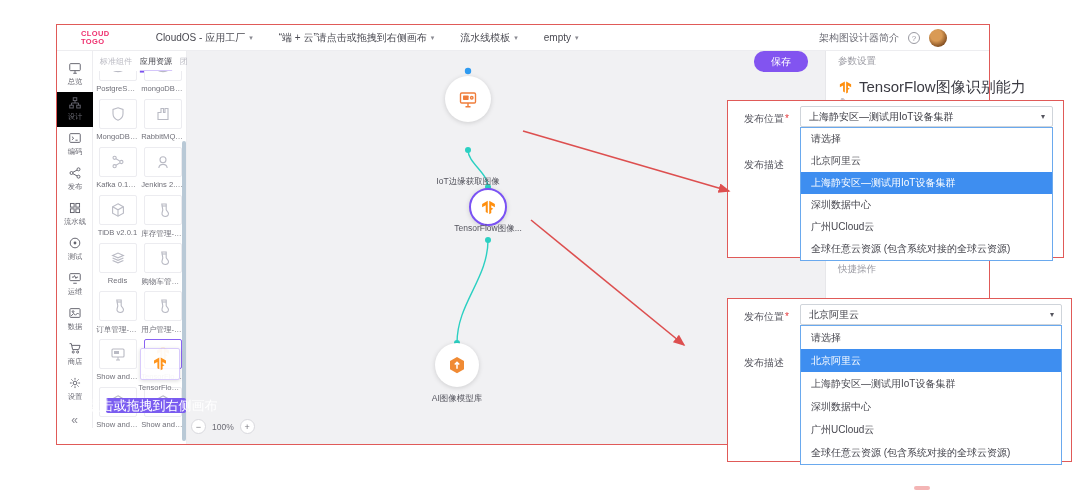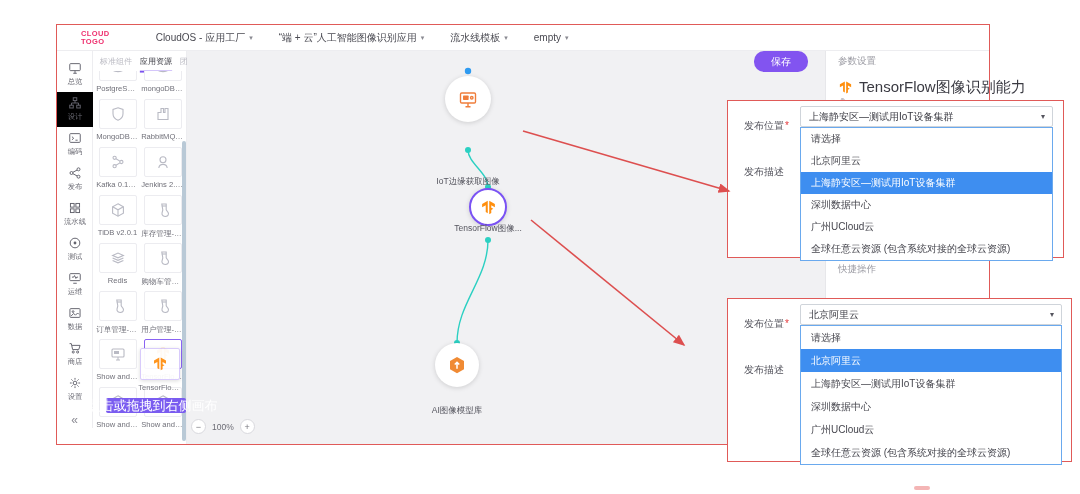--- a/index.html
+++ b/index.html
@@ -85,21 +85,21 @@
   .ghost .tile { width:40px; height:32px; border-color:#d6c9fb; box-shadow:0 1px 4px rgba(0,0,0,.15); margin:0 auto;}
   .ghost .tlabel { width:46px; }
   .drag-tooltip { position:absolute; left:106px; top:398px; width:80px; height:15px; background:#7a5cf0;
                   color:#fff; font-size:13px; border-radius:2px; display:flex; align-items:center;
                   justify-content:center; white-space:nowrap; z-index:4; }
 
   
   .ovl { position:absolute; background:#fff; border:1px solid #e05a58; z-index:5; }
   .ovl-1 { left:727px; top:100px; width:337px; height:158px; }
   .ovl-2 { left:727px; top:298px; width:345px; height:164px; }
-  .f-label { position:absolute; left:16px; font-size:10px; color:#55555e;margin-top:7px; }
+  .f-label { position:absolute; left:16px; font-size:10px; color:#55555e; }
   .req { color:#e4393c; margin-left:1px; }
   .select { position:absolute; left:72px; top:5px; height:21px; border:1px solid #cfd4da; border-radius:2px;
             background:#fff; display:flex; align-items:center; cursor:pointer; }
   .ovl-1 .select { width:253px; } .ovl-2 .select { width:262px; }
   .select .val { flex:1; font-size:10px; color:#3a3a42; padding-left:8px; white-space:nowrap;
                  overflow:hidden; text-overflow:ellipsis; }
   .select .caret { font-size:8px; color:#55555e; padding:0 7px; }
   .optlist { position:absolute; left:72px; top:26px; background:#fff; border:1px solid #6aa9ee; }
   .ovl-1 .optlist { width:253px; } .ovl-2 .optlist { width:262px; }
   .opt { font-size:10px; color:#46464e; padding-left:10px; display:flex; align-items:center;
@@ -278,32 +278,37 @@
       <div class="logo">
         <div>CLOUD</div>
         <div>TOGO</div>
       </div>
       <div class="menus" id="topbar-menus">
           <div class="menu">
       <span class="menu-label">CloudOS - 应用工厂</span>
       <span class="caret">▾</span>
     </div>
           <div class="menu">
-      <span class="menu-label">“端 + 云”人工智能图像识别应用</span>
+      <span class="menu-label">“端 + 云”请点击或拖拽到右侧画布</span>
       <span class="caret">▾</span>
     </div>
           <div class="menu">
       <span class="menu-label">流水线模板</span>
       <span class="caret">▾</span>
     </div>
           <div class="menu">
       <span class="menu-label">empty</span>
       <span class="caret">▾</span>
     </div>
         </div>
+      <div class="top-right">
+        <span class="intro-link">架构图设计器简介</span>
+        <span class="help">?</span>
+        <span class="avatar"></span>
+      </div>
     </div>
 
     <div class="rail" id="nav-rail">
         <div class="nav-item">
       <svg class="nicon">
             <use href="#overview-icon"></use>
           </svg>
       <span class="nlabel">总览</span>
     </div>
         <div class="nav-item active">
@@ -527,21 +532,21 @@
             <use href="#tensorflow-icon"></use>
           </svg>
       </div>
       <div class="node-label" style="left:253px;top:172px;">TensorFlow图像...</div>
 
       <div class="node" style="left:248px;top:292px;width:44px;height:44px;">
         <svg class="ticon" style="width:20px;height:20px;color:#f08a33">
             <use href="#ai-hexagon-icon"></use>
           </svg>
       </div>
-      <div class="node-label" style="left:222px;top:342px;margin-top:12px;">AI图像模型库</div>
+      <div class="node-label" style="left:222px;top:342px;">AI图像模型库</div>
 
       <div class="zoomctl">
         <span class="zbtn">−</span>
         <span class="zlevel">100%</span>
         <span class="zbtn">+</span>
       </div>
     </div>
 
     <button class="save-btn">保存</button>
 

